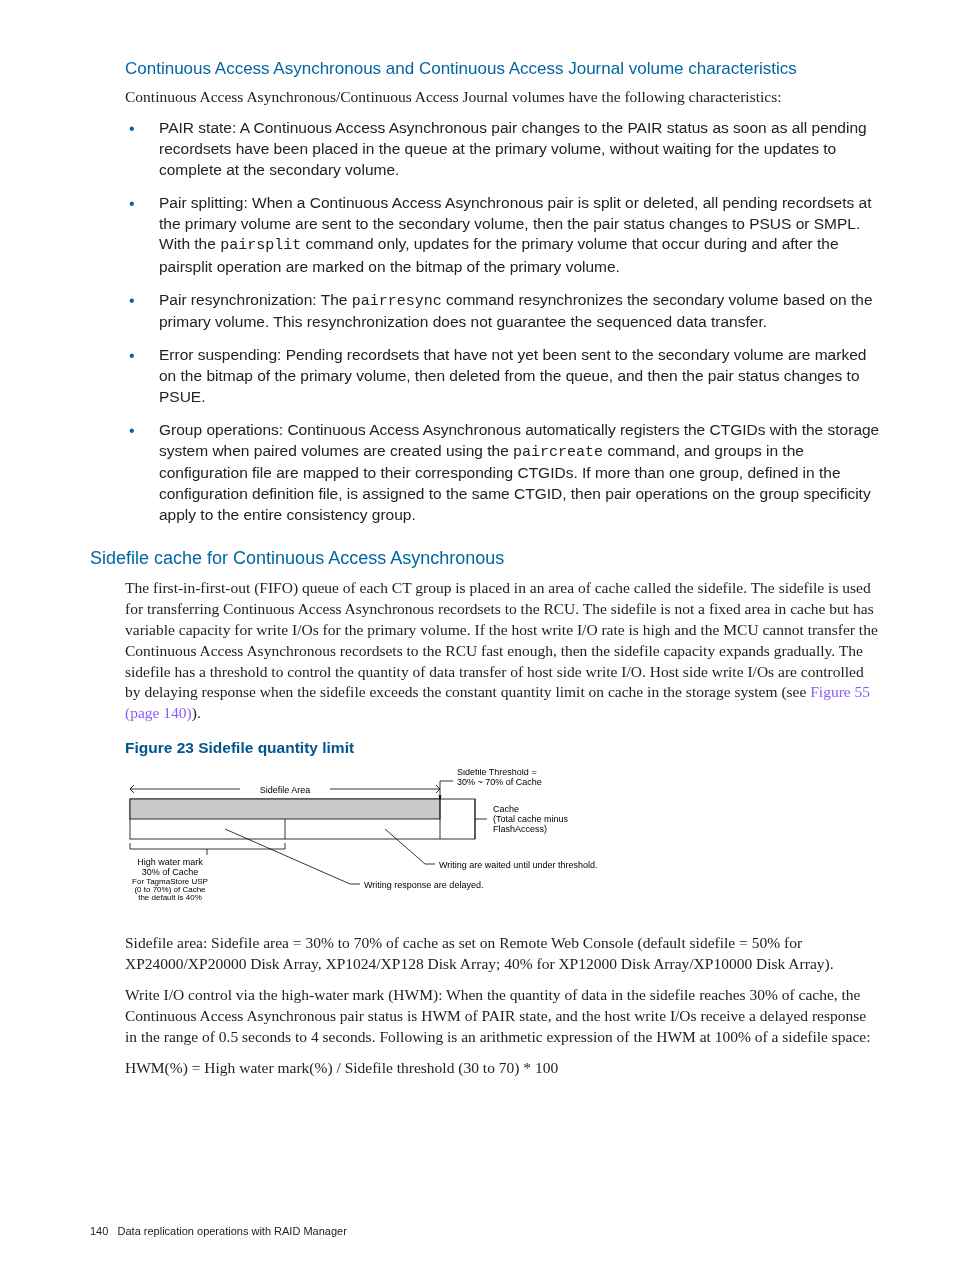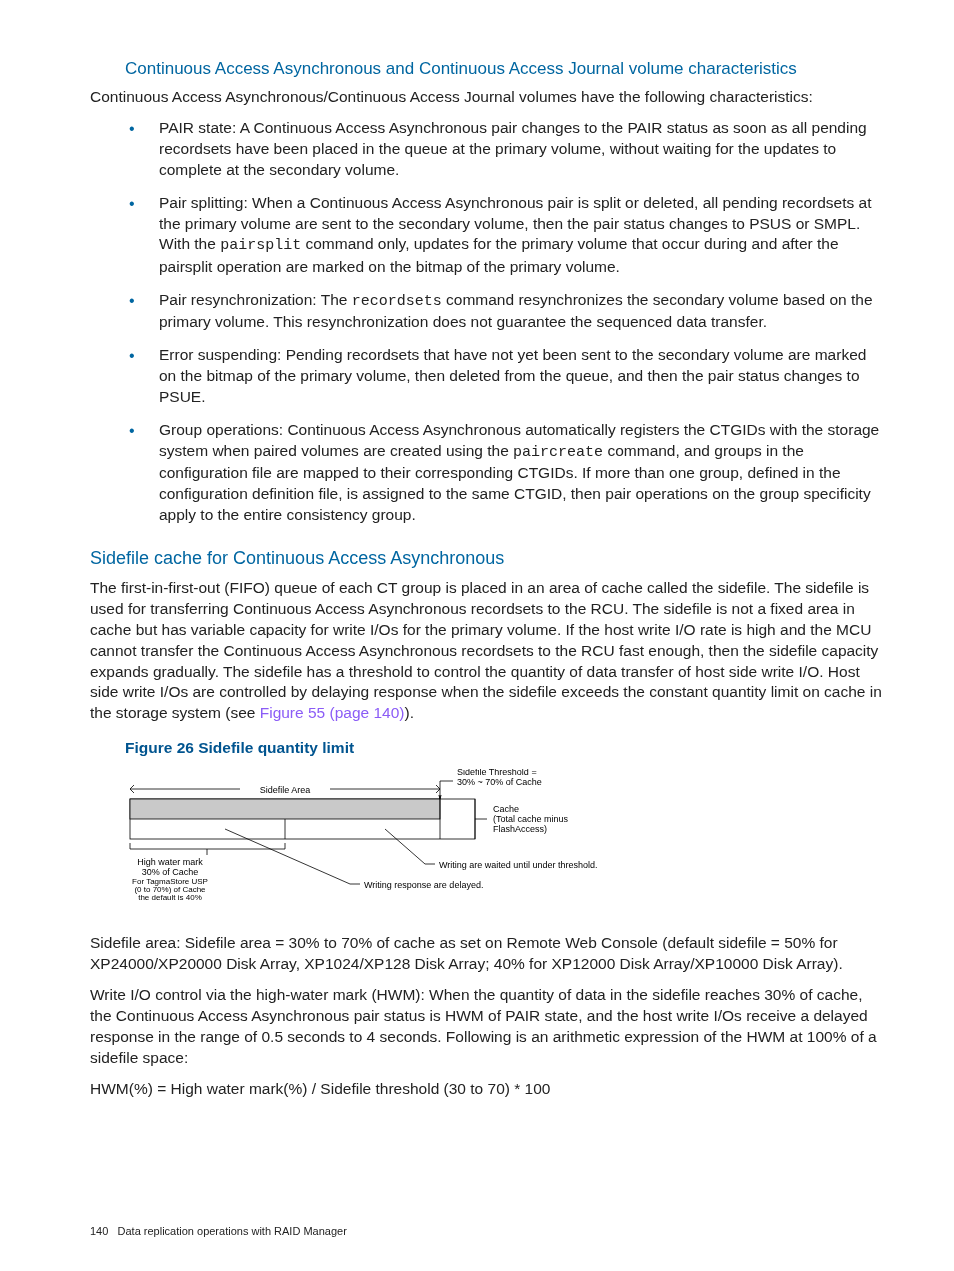--- a/index.html
+++ b/index.html
@@ -25,20 +25,22 @@
     margin: 0 0 6px 35px;
     font-weight: 400;
   }
   .sec-h2 {
     color: #0066a1;
     font-size: 18px;
     margin: 20px 0 8px 0;
     font-weight: 400;
   }
   .body-indent {
+    margin-left: 35px;
+    font-family: Liberation Serif, serif;
   }
   p {
     margin: 0 0 10px 0;
   }
   ul.bullets {
     list-style: none;
     margin: 4px 0 14px 35px;
     padding: 0;
   }
   ul.bullets > li {
@@ -98,39 +100,39 @@
   </div>
 
   <ul class="bullets">
     <li>
       <span>PAIR state: A Continuous Access Asynchronous pair changes to the PAIR status as soon as all pending recordsets have been placed in the queue at the primary volume, without waiting for the updates to complete at the secondary volume.</span>
     </li>
     <li>
       <span>Pair splitting: When a Continuous Access Asynchronous pair is split or deleted, all pending recordsets at the primary volume are sent to the secondary volume, then the pair status changes to PSUS or SMPL. With the </span><span class="mono">pairsplit</span><span> command only, updates for the primary volume that occur during and after the pairsplit operation are marked on the bitmap of the primary volume.</span>
     </li>
     <li>
-      <span>Pair resynchronization: The </span><span class="mono">recordsets</span><span> command resynchronizes the secondary volume based on the primary volume. This resynchronization does not guarantee the sequenced data transfer.</span>
+      <span>Pair resynchronization: The </span><span class="mono">pairresync</span><span> command resynchronizes the secondary volume based on the primary volume. This resynchronization does not guarantee the sequenced data transfer.</span>
     </li>
     <li>
       <span>Error suspending: Pending recordsets that have not yet been sent to the secondary volume are marked on the bitmap of the primary volume, then deleted from the queue, and then the pair status changes to PSUE.</span>
     </li>
     <li>
       <span>Group operations: Continuous Access Asynchronous automatically registers the CTGIDs with the storage system when paired volumes are created using the </span><span class="mono">paircreate</span><span> command, and groups in the configuration file are mapped to their corresponding CTGIDs. If more than one group, defined in the configuration definition file, is assigned to the same CTGID, then pair operations on the group specificity apply to the entire consistency group.</span>
     </li>
   </ul>
 
   <h2 class="sec-h2">Sidefile cache for Continuous Access Asynchronous</h2>
 
   <div class="body-indent">
     <p>
       <span>The first-in-first-out (FIFO) queue of each CT group is placed in an area of cache called the sidefile. The sidefile is used for transferring Continuous Access Asynchronous recordsets to the RCU. The sidefile is not a fixed area in cache but has variable capacity for write I/Os for the primary volume. If the host write I/O rate is high and the MCU cannot transfer the Continuous Access Asynchronous recordsets to the RCU fast enough, then the sidefile capacity expands gradually. The sidefile has a threshold to control the quantity of data transfer of host side write I/O. Host side write I/Os are controlled by delaying response when the sidefile exceeds the constant quantity limit on cache in the storage system (see </span><span class="figref">Figure 55 (page 140)</span><span>).</span>
     </p>
   </div>
 
-  <div class="fig-title">Figure 26 Sidefile quantity limit</div>
+  <div class="fig-title">Figure 23 Sidefile quantity limit</div>
 
   <div class="figure">
     <svg width="620" height="150" viewBox="0 0 620 150">
 
       <rect x="5" y="30" width="345" height="40" fill="none" stroke="#000" stroke-width="0.8"></rect>
       <rect x="5" y="30" width="310" height="20" fill="#c9c9c9" stroke="#000" stroke-width="0.8"></rect>
       <line x1="315" y1="30" x2="315" y2="70" stroke="#000" stroke-width="0.8"></line>
       <line x1="160" y1="50" x2="160" y2="70" stroke="#000" stroke-width="0.8"></line>
 
       <line x1="5" y1="20" x2="315" y2="20" stroke="#000" stroke-width="0.8"></line>

